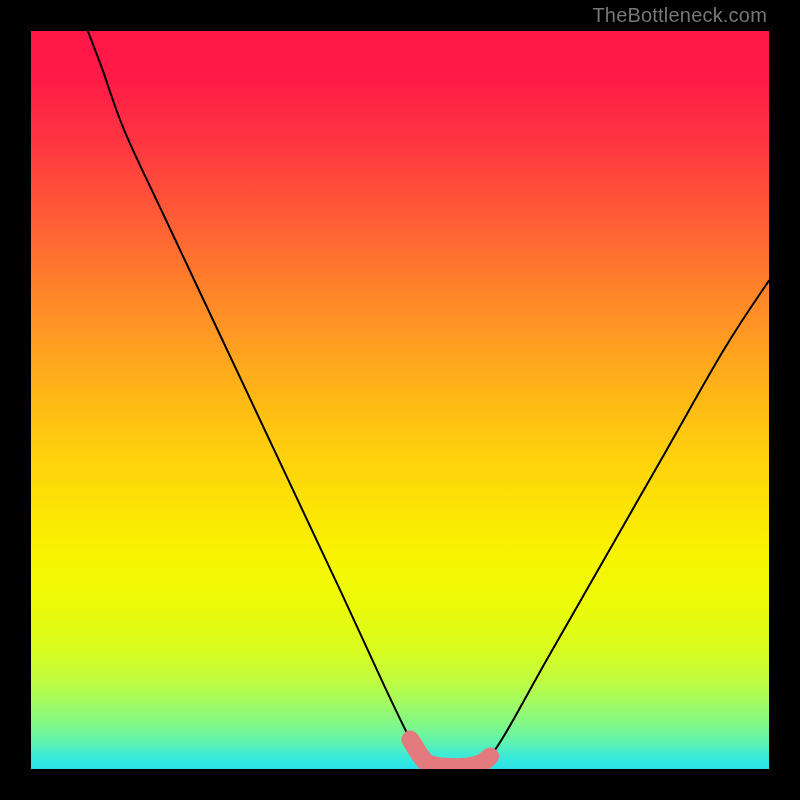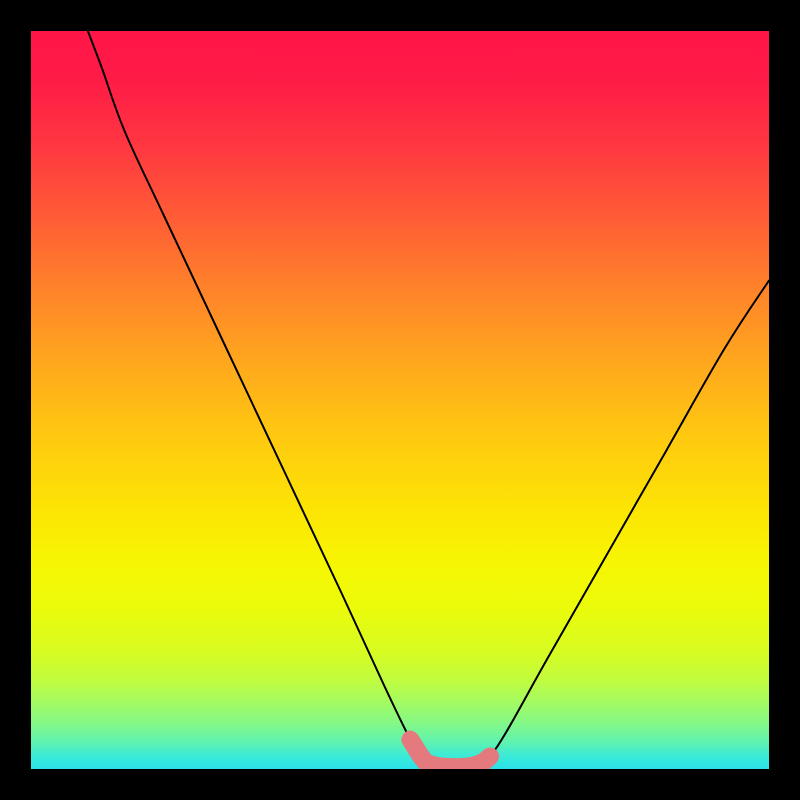--- a/index.html
+++ b/index.html
@@ -68,20 +68,21 @@
     font-family: Arial, Helvetica, sans-serif;
     font-size: 20px;
     font-weight: 400;
     letter-spacing: 0.2px;
   }
 </style>
 </head>
 <body>
 
 <div class="frame">
+  <div class="watermark">TheBottleneck.com</div>
   <div class="plot-area">
     <div class="gradient"></div>
     <svg class="curve" viewBox="0 0 738 738" preserveAspectRatio="none">
       <path id="main-curve" fill="none" stroke="#000000" stroke-width="2" stroke-linecap="round" stroke-linejoin="round" d="M 56.826 0 C 59.34996 6.641999999999996 64.206 18.833759999999987 70.848 36.89999999999998 C 77.49 54.96623999999997 82.56744 73.79999999999994 93.726 100.36799999999994 C 104.88456 126.93599999999994 115.17228 146.77344 132.84 184.5 C 150.50772 222.22656 170.6256 264.79440000000005 191.88 309.96000000000004 C 213.1344 355.1256 229.6656 390.25440000000003 250.92000000000002 435.42 C 272.1744 480.5856 291.3624 521.028 309.96 560.88 C 328.5576 600.732 341.75304 630.252 354.24 656.8199999999999 C 366.72696 683.3879999999999 372.69 695.8602 379.332 708.48 C 385.974 721.0998000000001 387.68616000000003 722.5462799999999 391.14000000000004 726.93 C 394.59384000000006 731.31372 394.5348 731.23992 398.52000000000004 732.834 C 402.50520000000006 734.4280799999999 406.63800000000003 735.25464 413.28000000000003 735.786 C 419.922 736.3173599999999 428.77799999999996 736.4501999999999 435.41999999999996 735.786 C 442.06199999999995 735.1218 445.92912 733.95576 450.18 732.096 C 454.43088 730.23624 454.51944000000003 731.03328 459.036 725.454 C 463.55255999999997 719.8747199999999 464.91048 718.76772 475.272 701.1 C 485.63352 683.43228 498.53376000000003 659.1816 516.6 627.3 C 534.66624 595.4183999999999 554.3856 561.1752 575.64 523.98 C 596.8944 486.7848 613.4255999999999 457.8552 634.68 420.66 C 655.9344 383.4648 675.1223999999999 348.15888000000007 693.7199999999999 317.34000000000003 C 712.3176 286.52112 730.0296 261.66528 738 249.44399999999996"></path>
       <path id="highlight-curve" fill="none" stroke="#e47a7e" stroke-width="18" stroke-linecap="round" stroke-linejoin="round" d="M 379.332 708.48 C 381.45744 711.801 387.68616000000003 722.5462799999999 391.14000000000004 726.93 C 394.59384000000006 731.31372 394.5348 731.23992 398.52000000000004 732.834 C 402.50520000000006 734.4280799999999 406.63800000000003 735.25464 413.28000000000003 735.786 C 419.922 736.3173599999999 428.77799999999996 736.4501999999999 435.41999999999996 735.786 C 442.06199999999995 735.1218 445.92912 733.95576 450.18 732.096 C 454.43088 730.23624 457.44192 726.64956 459.036 725.454"></path>
     </svg>
   </div>
 </div>
 
 </body></html>

